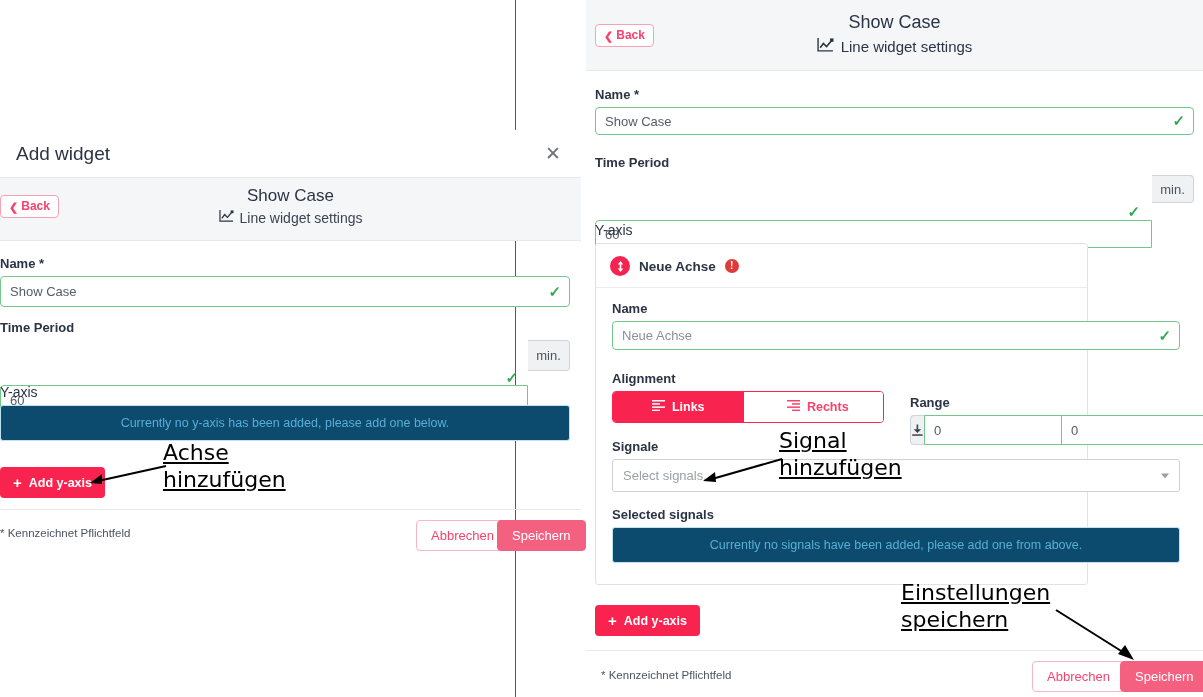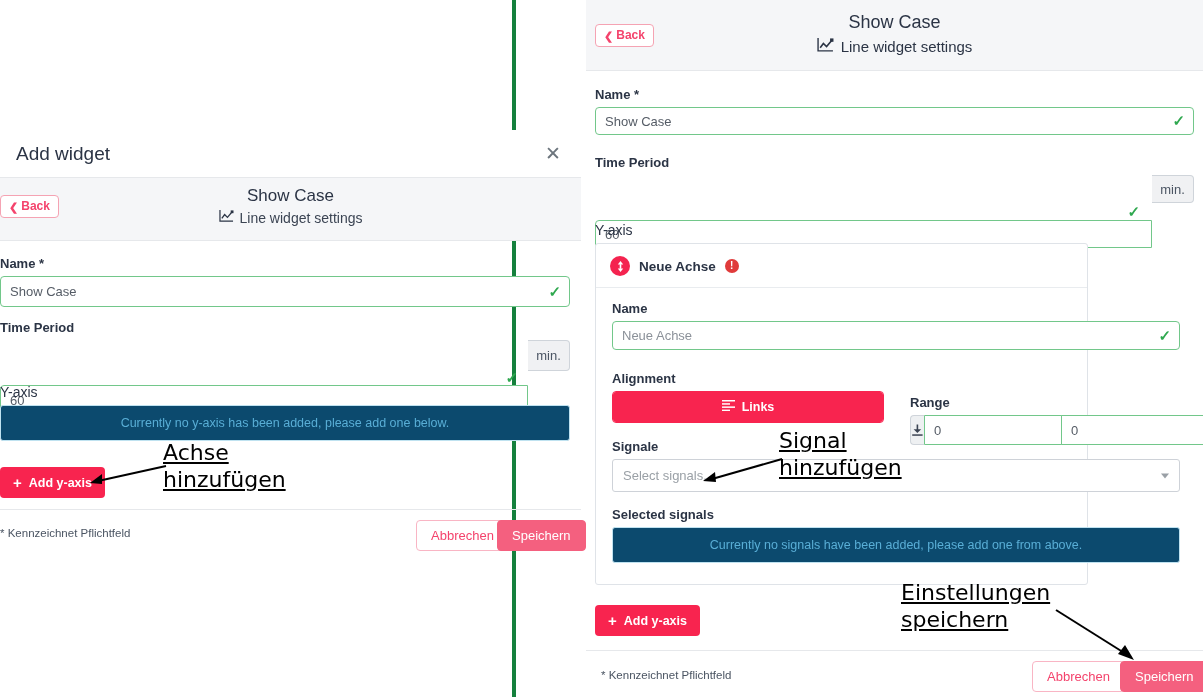--- a/index.html
+++ b/index.html
@@ -11,21 +11,21 @@
     font-family: "Liberation Sans", sans-serif;
     color: #2b3445;
   }
   #root { position: relative; width: 1203px; height: 697px; }
 
   
   #left-panel {
     position: absolute; left: 0; top: 0;
     width: 516px; height: 697px;
     background: #ffffff;
-    border-right: 4px solid #15803d;
+    border-right: 1px solid #15803d;
   }
   .modal-titlebar {
     position: absolute; left: 0; top: 130px; width: 581px; height: 48px;
     background: #fff;
     border-bottom: 1px solid #e6e8eb;
     display: flex; align-items: center; padding: 0 16px;
   }
   .modal-title { font-size: 19px; font-weight: 400; color: #2b3445; }
   .modal-close {
     margin-left: auto; font-size: 19px; color: #6c757d; line-height: 1;
@@ -328,20 +328,31 @@
           <div class="seg active">
             <span>
               <svg width="13" height="11" viewBox="0 0 13 11">
                 <rect x="0" y="0" width="13" height="1.5" fill="#fff"></rect>
                 <rect x="0" y="3.2" width="8" height="1.5" fill="#fff"></rect>
                 <rect x="0" y="6.4" width="13" height="1.5" fill="#fff"></rect>
                 <rect x="0" y="9.6" width="8" height="1.5" fill="#fff"></rect>
               </svg>
             </span>
             <span>Links</span>
+          </div>
+          <div class="seg inactive">
+            <span>
+              <svg width="13" height="11" viewBox="0 0 13 11">
+                <rect x="0" y="0" width="13" height="1.5" fill="#f4436c"></rect>
+                <rect x="5" y="3.2" width="8" height="1.5" fill="#f4436c"></rect>
+                <rect x="0" y="6.4" width="13" height="1.5" fill="#f4436c"></rect>
+                <rect x="5" y="9.6" width="8" height="1.5" fill="#f4436c"></rect>
+              </svg>
+            </span>
+            <span>Rechts</span>
           </div>
         </div>
       </div>
 
       <div style="position:absolute; left:314px; top:139px;margin-top:12px;">
         <div class="field-label">Range</div>
         <div style="display:flex; gap:11px;">
           <div class="range-item">
             <span class="range-prefix">
               <svg width="13" height="13" viewBox="0 0 13 13">

